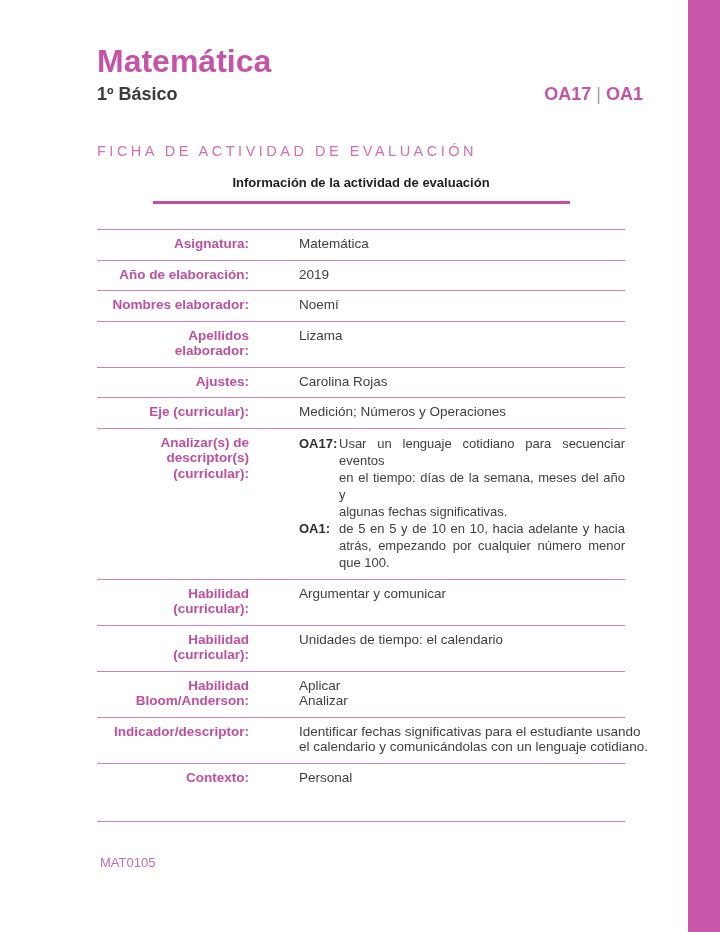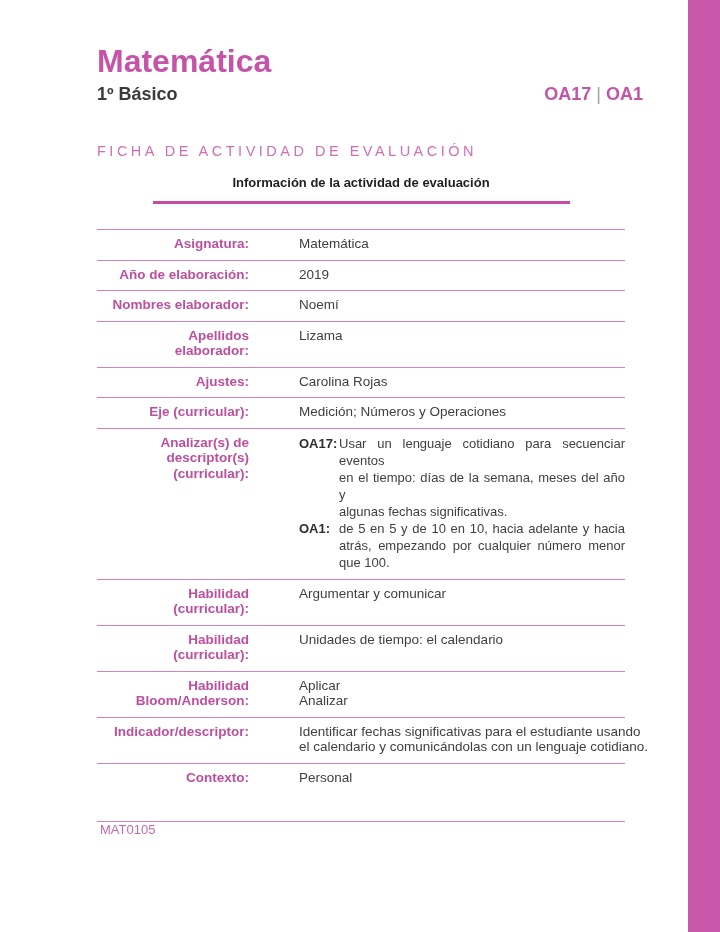--- a/index.html
+++ b/index.html
@@ -91,20 +91,21 @@
   }
   .obj-code{
     flex:0 0 40px;
     font-weight:bold;
     color:var(--dark);
   }
   .obj-text{ flex:1; }
   .obj-line{ text-align:justify; text-align-last:justify; }
   .obj-line.last{ text-align-last:left; }
   .footer-code{
+    margin-top:33px;
     margin-left:3px;
     font-size:13px;
     color:#c46cae;
   }
 </style>
 </head>
 <body>
 
 <div class="accent-bar"></div>
 

